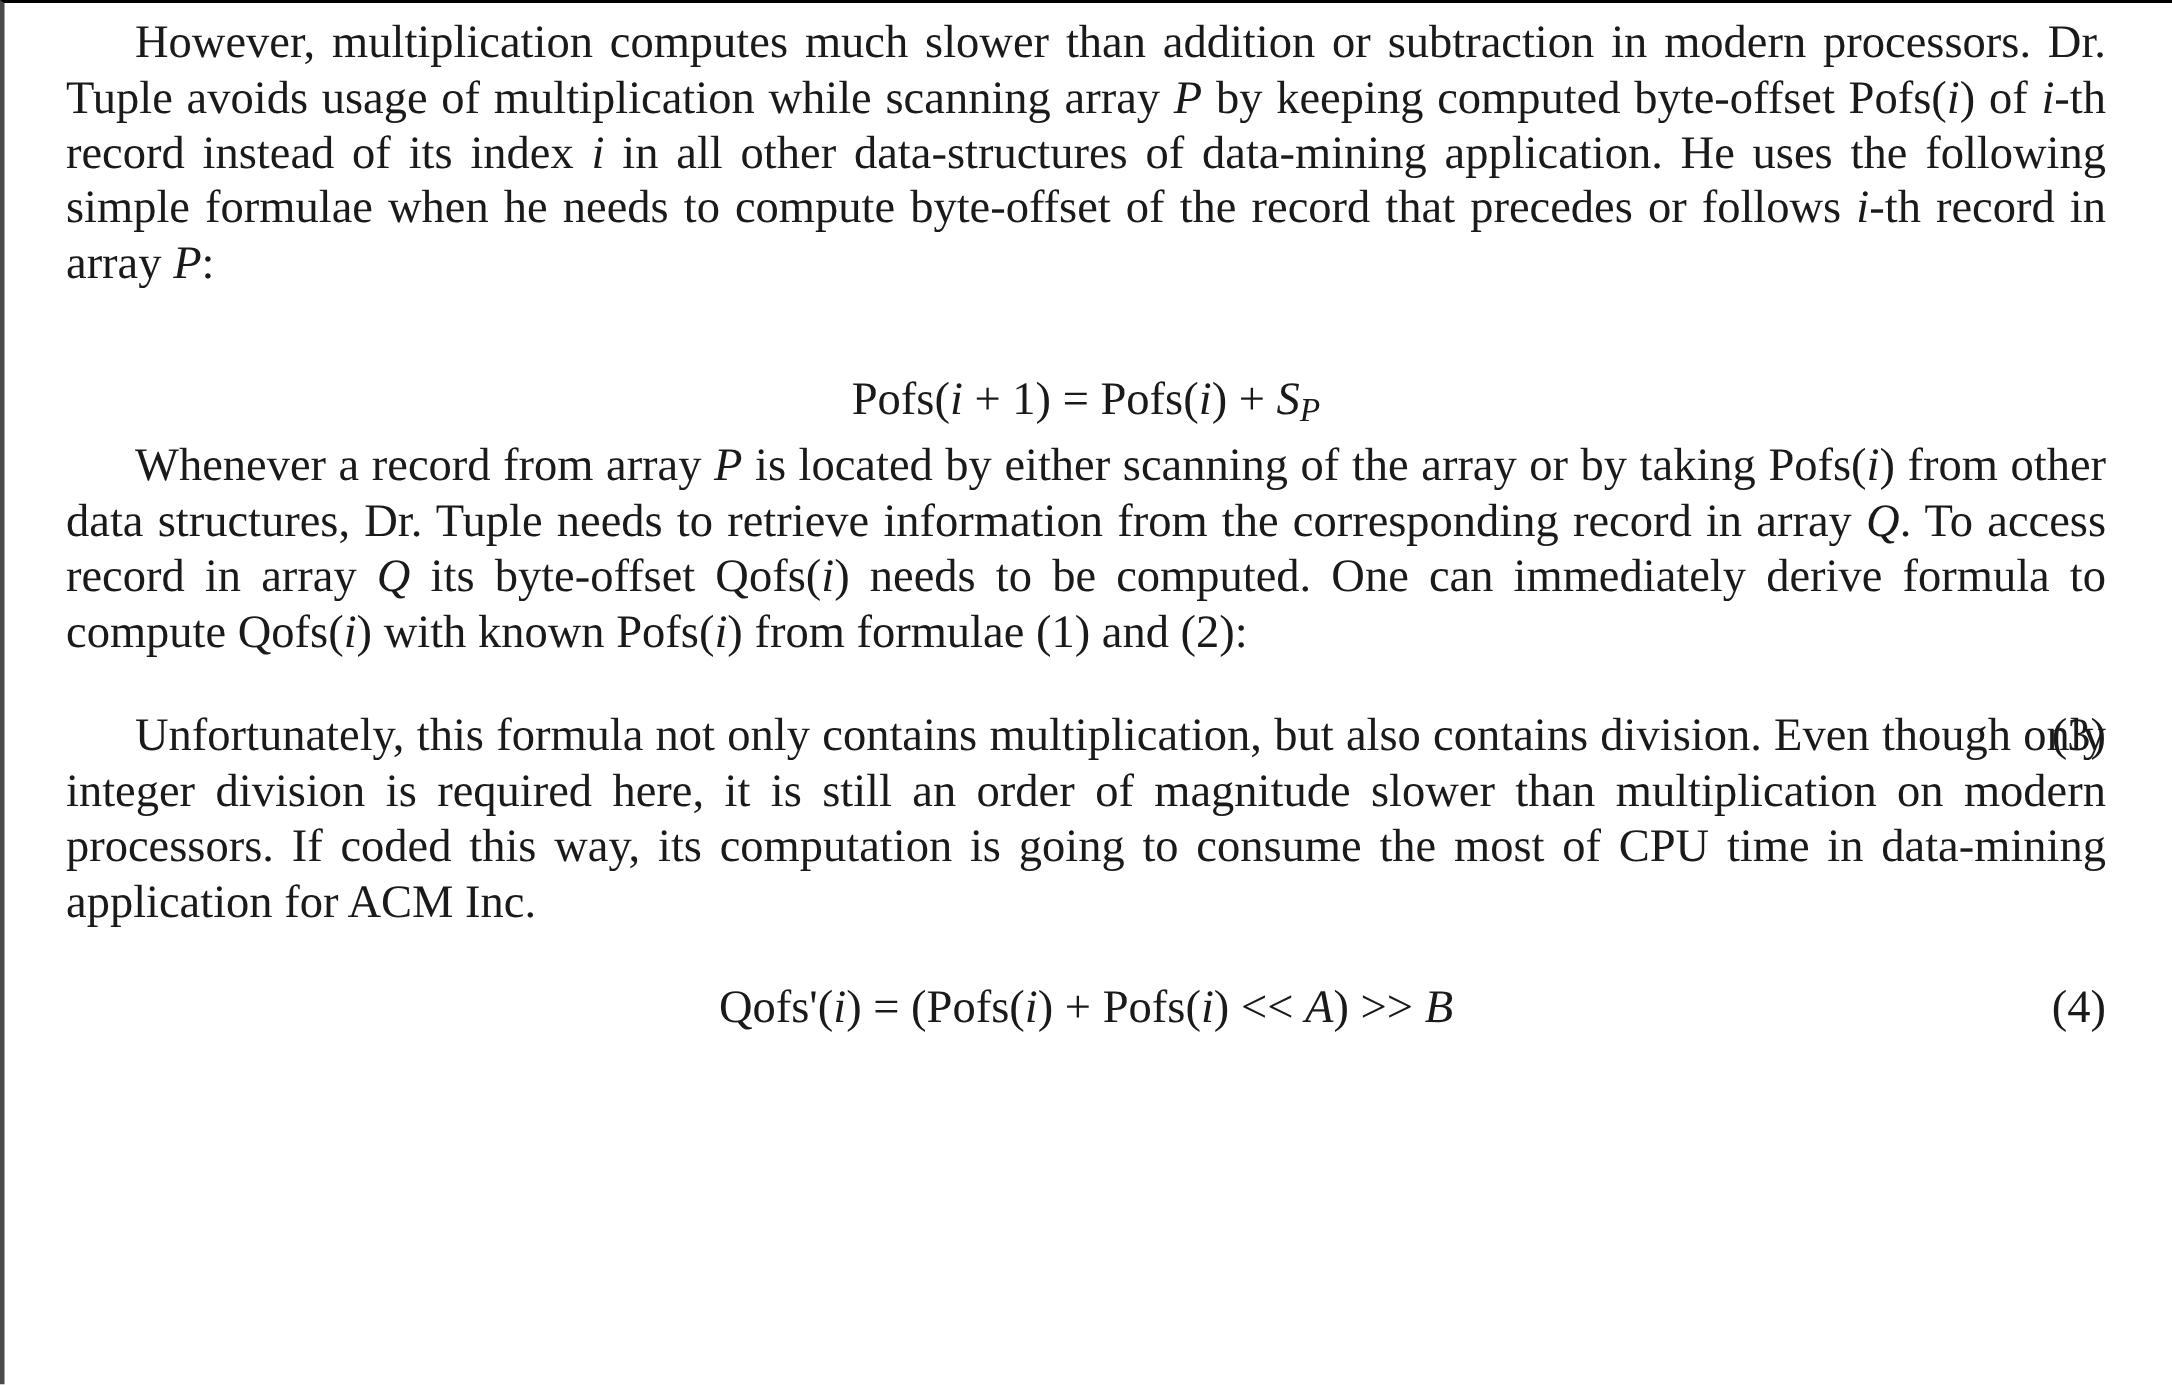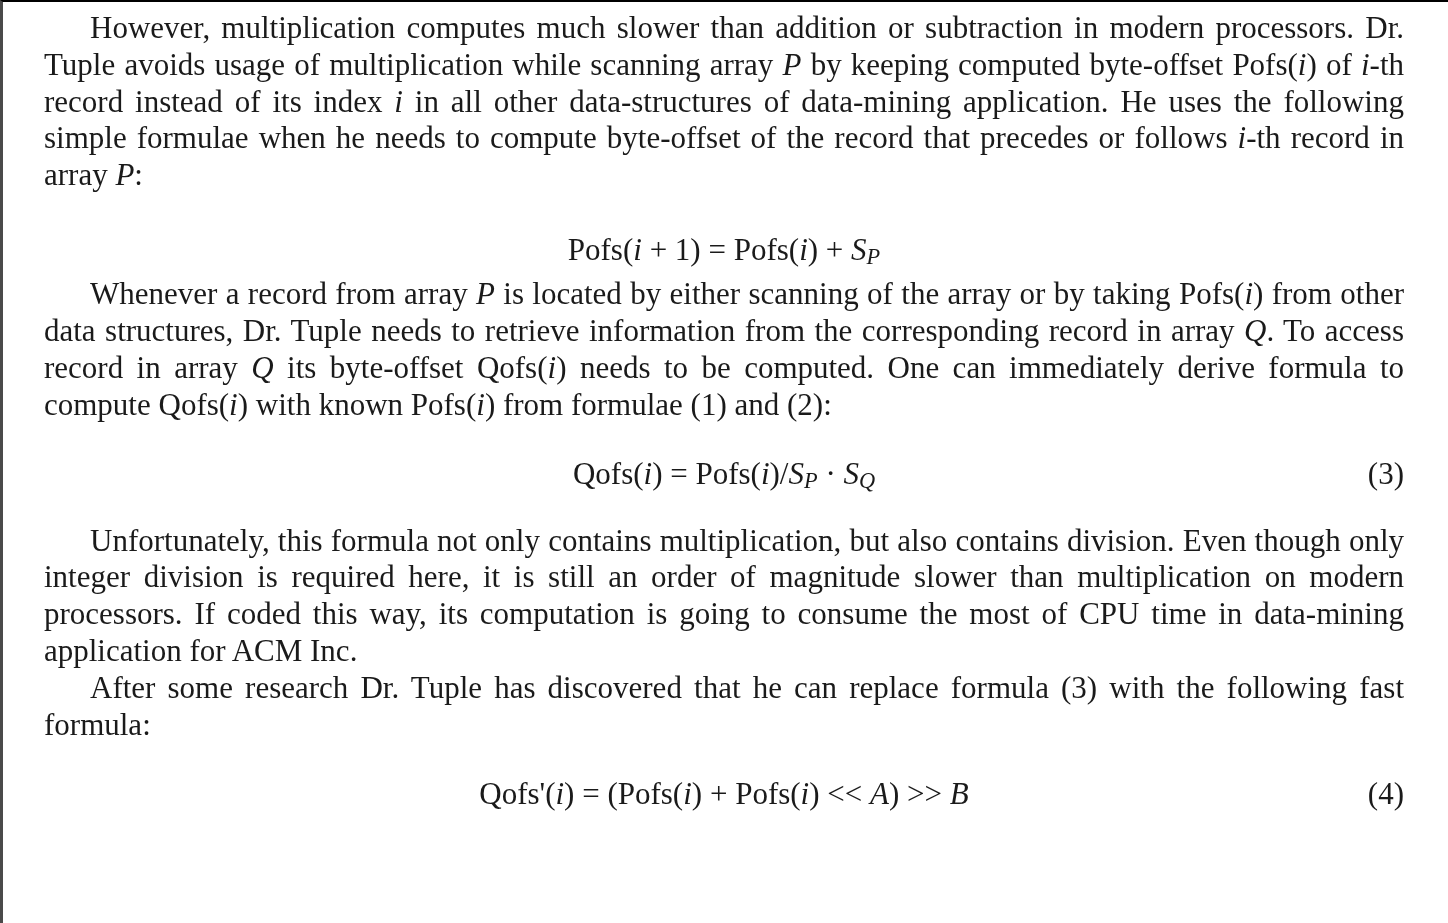--- a/index.html
+++ b/index.html
@@ -24,21 +24,21 @@
   .para {
     margin: 0;
     text-align: justify;
     text-indent: 46px;
   }
   .equation {
     position: relative;
     text-align: center;
     white-space: nowrap;
   }
-  .eq-first  { margin-top: 38px; }
+  .eq-first  { margin-top: 54px; }
   .eq-second { margin-top: 57px; margin-bottom: 25px; }
   .eq-third  { margin-top: 33px; margin-bottom: 22px; }
   .eq-fourth { margin-top: 33px; }
   .eq-number {
     position: absolute;
     right: 0;
     top: 0;
   }
   .tok-rm { font-style: normal; }
   .tok-it { font-style: italic; }
@@ -56,26 +56,24 @@
   <p class="para"><span class="tok-rm">However, multiplication computes much slower than addition or subtraction in modern processors. Dr. Tuple avoids usage of multiplication while scanning array </span><span class="tok-it">P</span><span class="tok-rm"> by keeping computed byte-offset Pofs(</span><span class="tok-it">i</span><span class="tok-rm">) of </span><span class="tok-it">i</span><span class="tok-rm">-th record instead of its index </span><span class="tok-it">i</span><span class="tok-rm"> in all other data-structures of data-mining application. He uses the following simple formulae when he needs to compute byte-offset of the record that precedes or follows </span><span class="tok-it">i</span><span class="tok-rm">-th record in array </span><span class="tok-it">P</span><span class="tok-rm">:</span></p>
 
   <div class="equation eq-first">
     <span class="eq-body"><span class="tok-rm">Pofs(</span><span class="tok-it">i</span><span class="tok-rm"> + 1) = Pofs(</span><span class="tok-it">i</span><span class="tok-rm">) + </span><span class="tok-it">S</span><span class="tok-sb">P</span></span>
   </div>
 
 
   <p class="para"><span class="tok-rm">Whenever a record from array </span><span class="tok-it">P</span><span class="tok-rm"> is located by either scanning of the array or by taking Pofs(</span><span class="tok-it">i</span><span class="tok-rm">) from other data structures, Dr. Tuple needs to retrieve information from the corresponding record in array </span><span class="tok-it">Q</span><span class="tok-rm">. To access record in array </span><span class="tok-it">Q</span><span class="tok-rm"> its byte-offset Qofs(</span><span class="tok-it">i</span><span class="tok-rm">) needs to be computed. One can immediately derive formula to compute Qofs(</span><span class="tok-it">i</span><span class="tok-rm">) with known Pofs(</span><span class="tok-it">i</span><span class="tok-rm">) from formulae (1) and (2):</span></p>
 
   <div class="equation eq-third">
-    <span class="eq-body"><span class="tok-rm">Qofs(</span><span class="tok-it">i</span><span class="tok-rm">) = Pofs(</span><span class="tok-it">i</span><span class="tok-rm">)/</span><span class="tok-it">S</span><span class="tok-sb">P</span><span class="tok-rm"> · </span><span class="tok-it">S</span><span class="tok-sb">Q</span></span>
     <span class="eq-number">(3)</span>
   </div>
 
   <p class="para"><span class="tok-rm">Unfortunately, this formula not only contains multiplication, but also contains division. Even though only integer division is required here, it is still an order of magnitude slower than multiplication on modern processors. If coded this way, its computation is going to consume the most of CPU time in data-mining application for ACM Inc.</span></p>
 
-  <p class="para"><span class="tok-rm">After some research Dr. Tuple has discovered that he can replace formula (3) with the following fast formula:</span></p>
 
   <div class="equation eq-fourth">
     <span class="eq-body"><span class="tok-rm">Qofs'(</span><span class="tok-it">i</span><span class="tok-rm">) = (Pofs(</span><span class="tok-it">i</span><span class="tok-rm">) + Pofs(</span><span class="tok-it">i</span><span class="tok-rm">) &lt;&lt; </span><span class="tok-it">A</span><span class="tok-rm">) &gt;&gt; </span><span class="tok-it">B</span></span>
     <span class="eq-number">(4)</span>
   </div>
 
 </div>
 
 </body></html>

